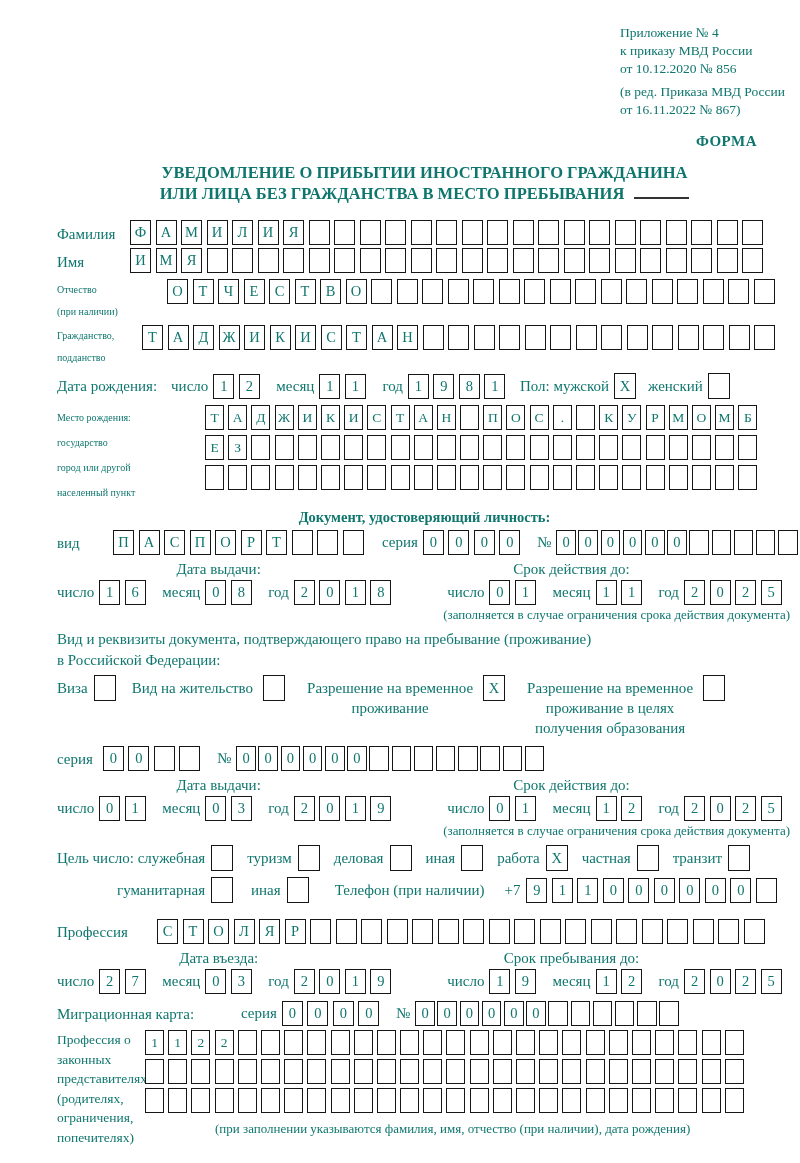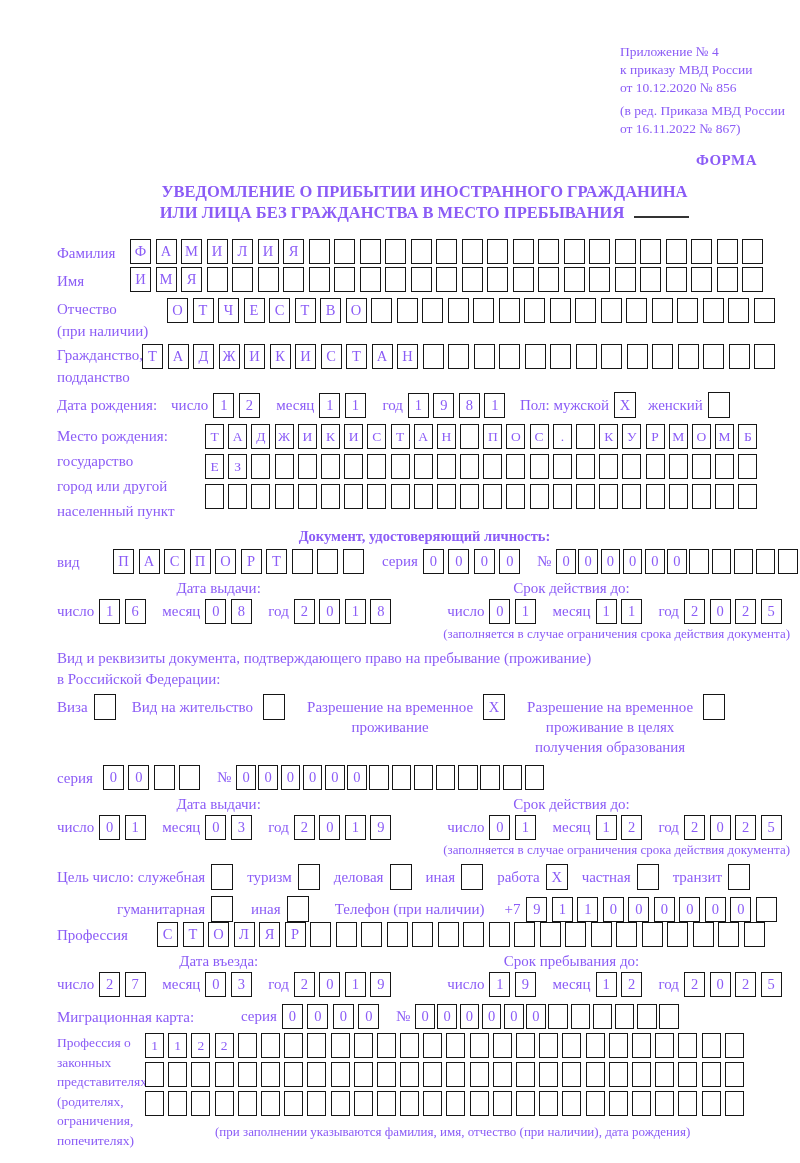--- a/index.html
+++ b/index.html
@@ -1,19 +1,19 @@
 <!DOCTYPE html>
 <html><head>
 <meta charset="utf-8">
 <style>
   html,body{margin:0;padding:0;background:#fff;}
   .page{
     width:800px;height:1163px;box-sizing:border-box;position:relative;
-    padding:43px 8px 0 57px;background:#fff;overflow:hidden;
-    font-family:"Liberation Serif",serif;color:#8b5cf6;
+    padding:24px 8px 0 57px;background:#fff;overflow:hidden;
+    font-family:"Liberation Serif",serif;color:#0f766e;
   }
   
   .corner{margin-left:563px;width:200px;font-size:13.5px;line-height:18px;}
   .corner .edition{margin-top:5px;}
   .form-word{margin-top:14px;text-align:right;padding-right:35px;font-weight:bold;font-size:15px;letter-spacing:.5px;}
   
   .title{margin-top:12px;text-align:center;font-weight:bold;font-size:16.5px;line-height:21px;}
   .blank-line{display:inline-block;width:55px;border-bottom:2px solid #333;height:14px;margin-left:10px;}
   .section-h{margin-top:16px;font-weight:bold;font-size:15.5px;letter-spacing:.2px;}
   
@@ -24,21 +24,21 @@
   .cell{
     flex:0 0 auto;width:21px;height:25px;border:1.5px solid #161616;margin-right:4.5px;
     display:flex;align-items:center;justify-content:center;
     font-size:14.5px;line-height:1;background:#fff;box-sizing:border-box;
   }
   .cells.sm .cell{width:19px;margin-right:4.2px;font-size:13.5px;}
   .cells.nn .cell{width:19.5px;margin-right:2.7px;}
   .checkbox .cell{width:22px;height:26px;margin-right:0;}
   
   .w73{width:73px;} .w110{width:110px;} .w85{width:85px;} .w148{width:148px;} .w56{width:56px;}
-  .multi .ln{font-size:15px;line-height:25px;}
+  .multi .ln{font-size:10px;line-height:25px;}
   .stack .cells{margin-bottom:5px;}
   
   .dates-head{display:flex;margin-top:6px;}
   .dates-head .dh-left{width:44%;text-align:center;font-size:15px;}
   .dates-head .dh-right{width:52%;text-align:center;font-size:15px;}
   .dates-row{display:flex;justify-content:space-between;align-items:center;margin-top:2px;padding-right:6px;}
   .dgroup{display:flex;align-items:center;}
   .dlabel{font-size:15px;margin:0 5px 0 12px;}
   .dlabel.first{margin-left:0;}
   .dates-note{text-align:right;font-size:13px;line-height:16px;margin-top:2px;padding-right:2px;}
@@ -576,21 +576,21 @@
         <span class="cell">0</span>
         <span class="cell">0</span>
         <span class="cell">0</span>
         <span class="cell">0</span>
         <span class="cell">0</span>
         <span class="cell">0</span>
         <span class="cell"></span>
       </div>
   </div>
 
-  <div class="frow vc" style="margin-top:0;">
+  <div class="frow vc" style="margin-top:16px;">
     <div class="lbl" style="width:100px;padding-top:0;">Профессия</div>
     <div class="cells">
         <span class="cell">С</span>
         <span class="cell">Т</span>
         <span class="cell">О</span>
         <span class="cell">Л</span>
         <span class="cell">Я</span>
         <span class="cell">Р</span>
         <span class="cell"></span>
         <span class="cell"></span>

